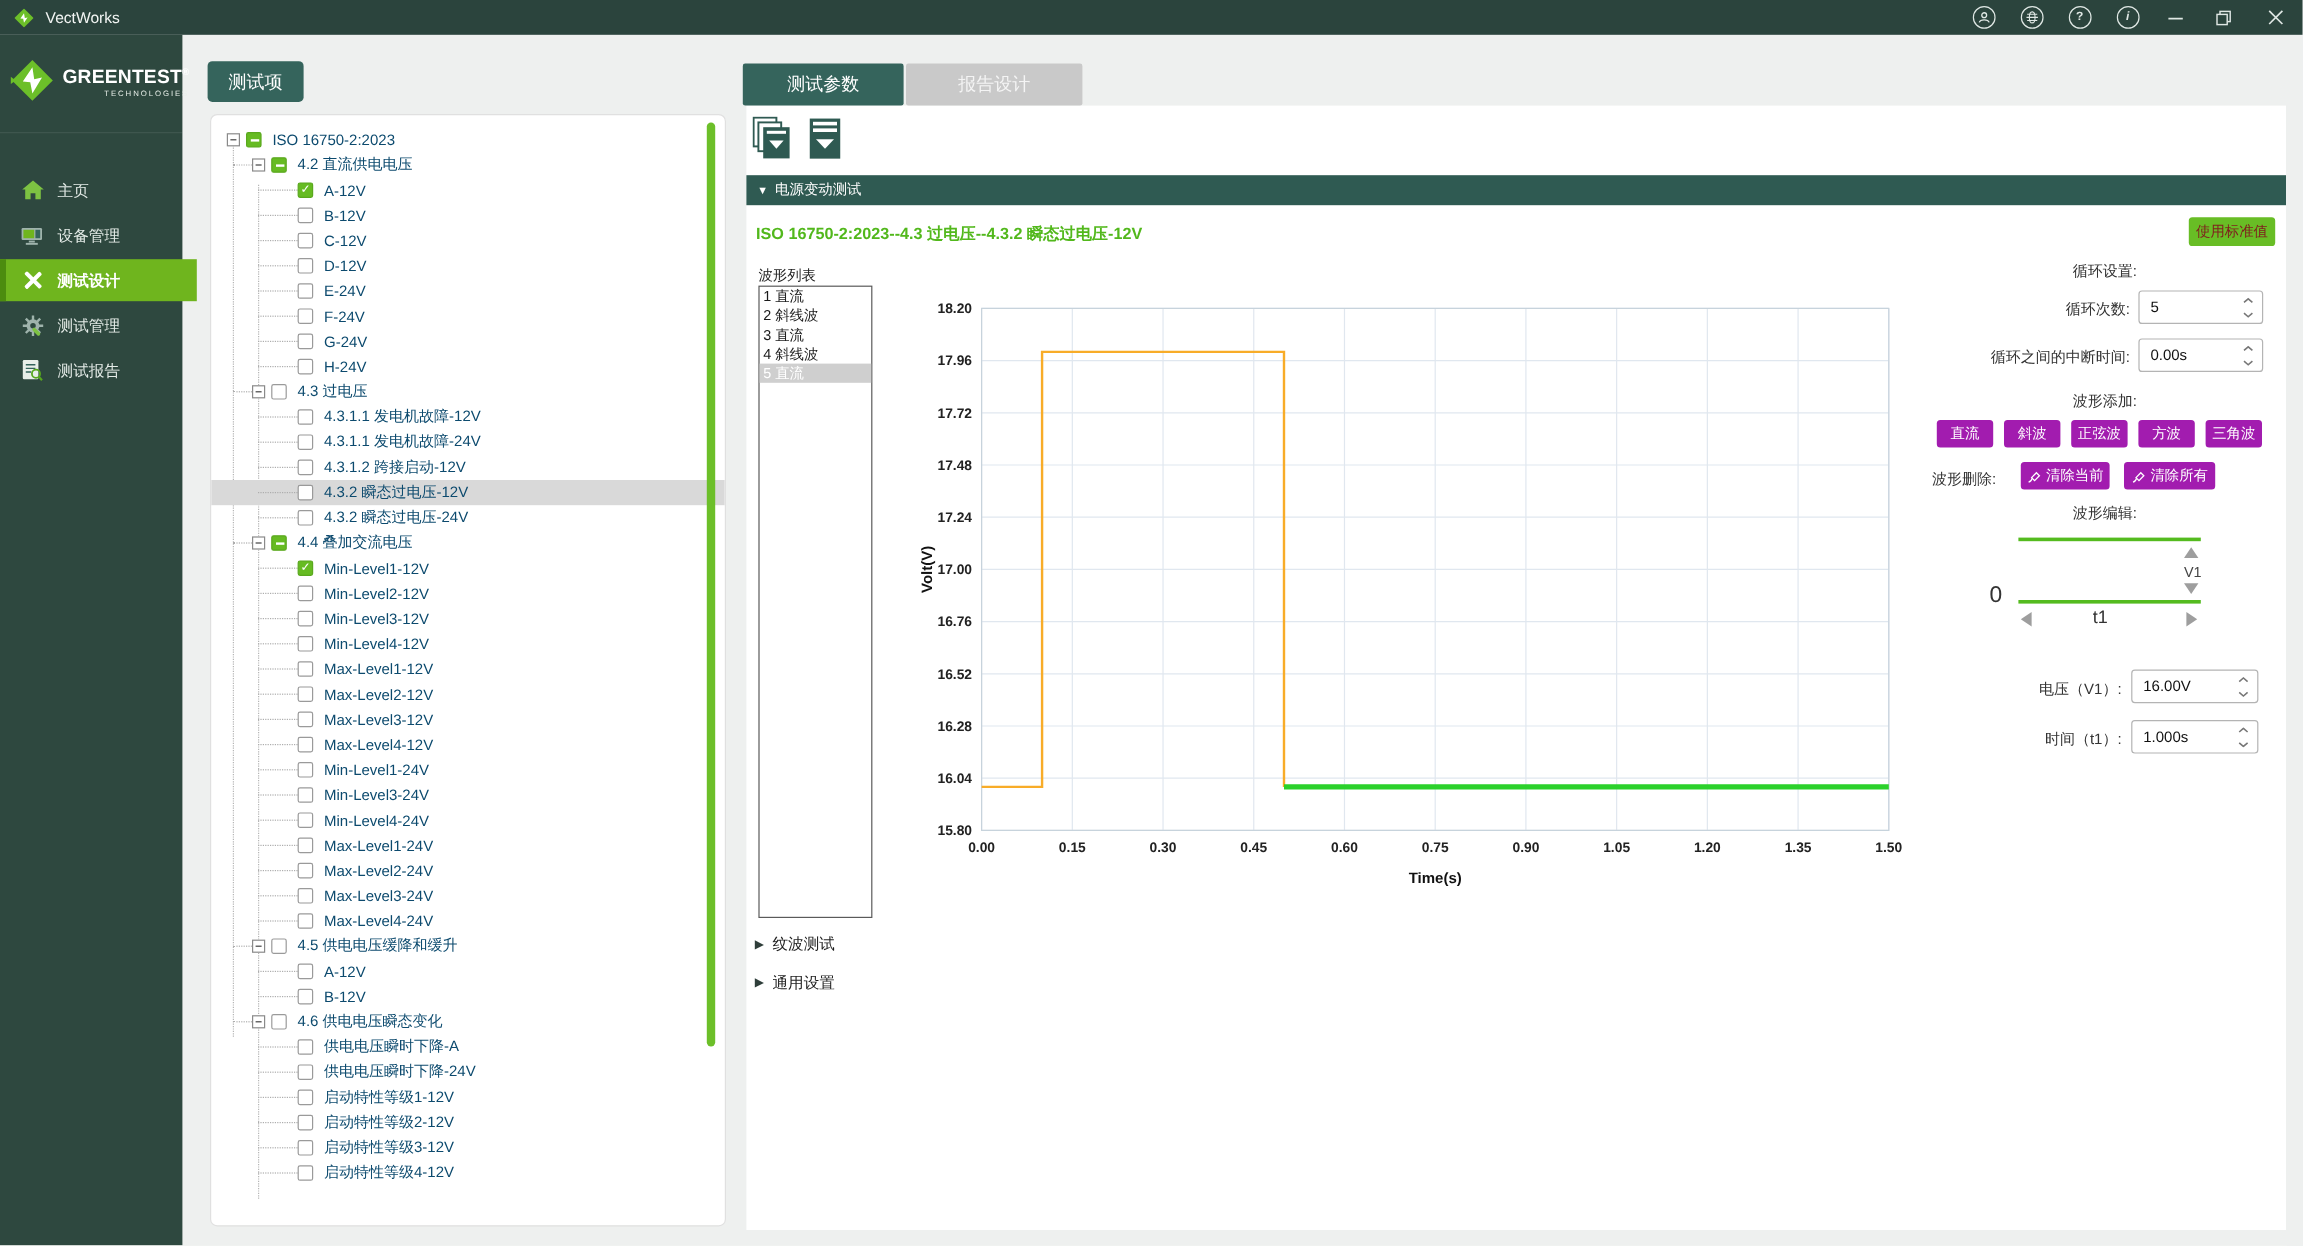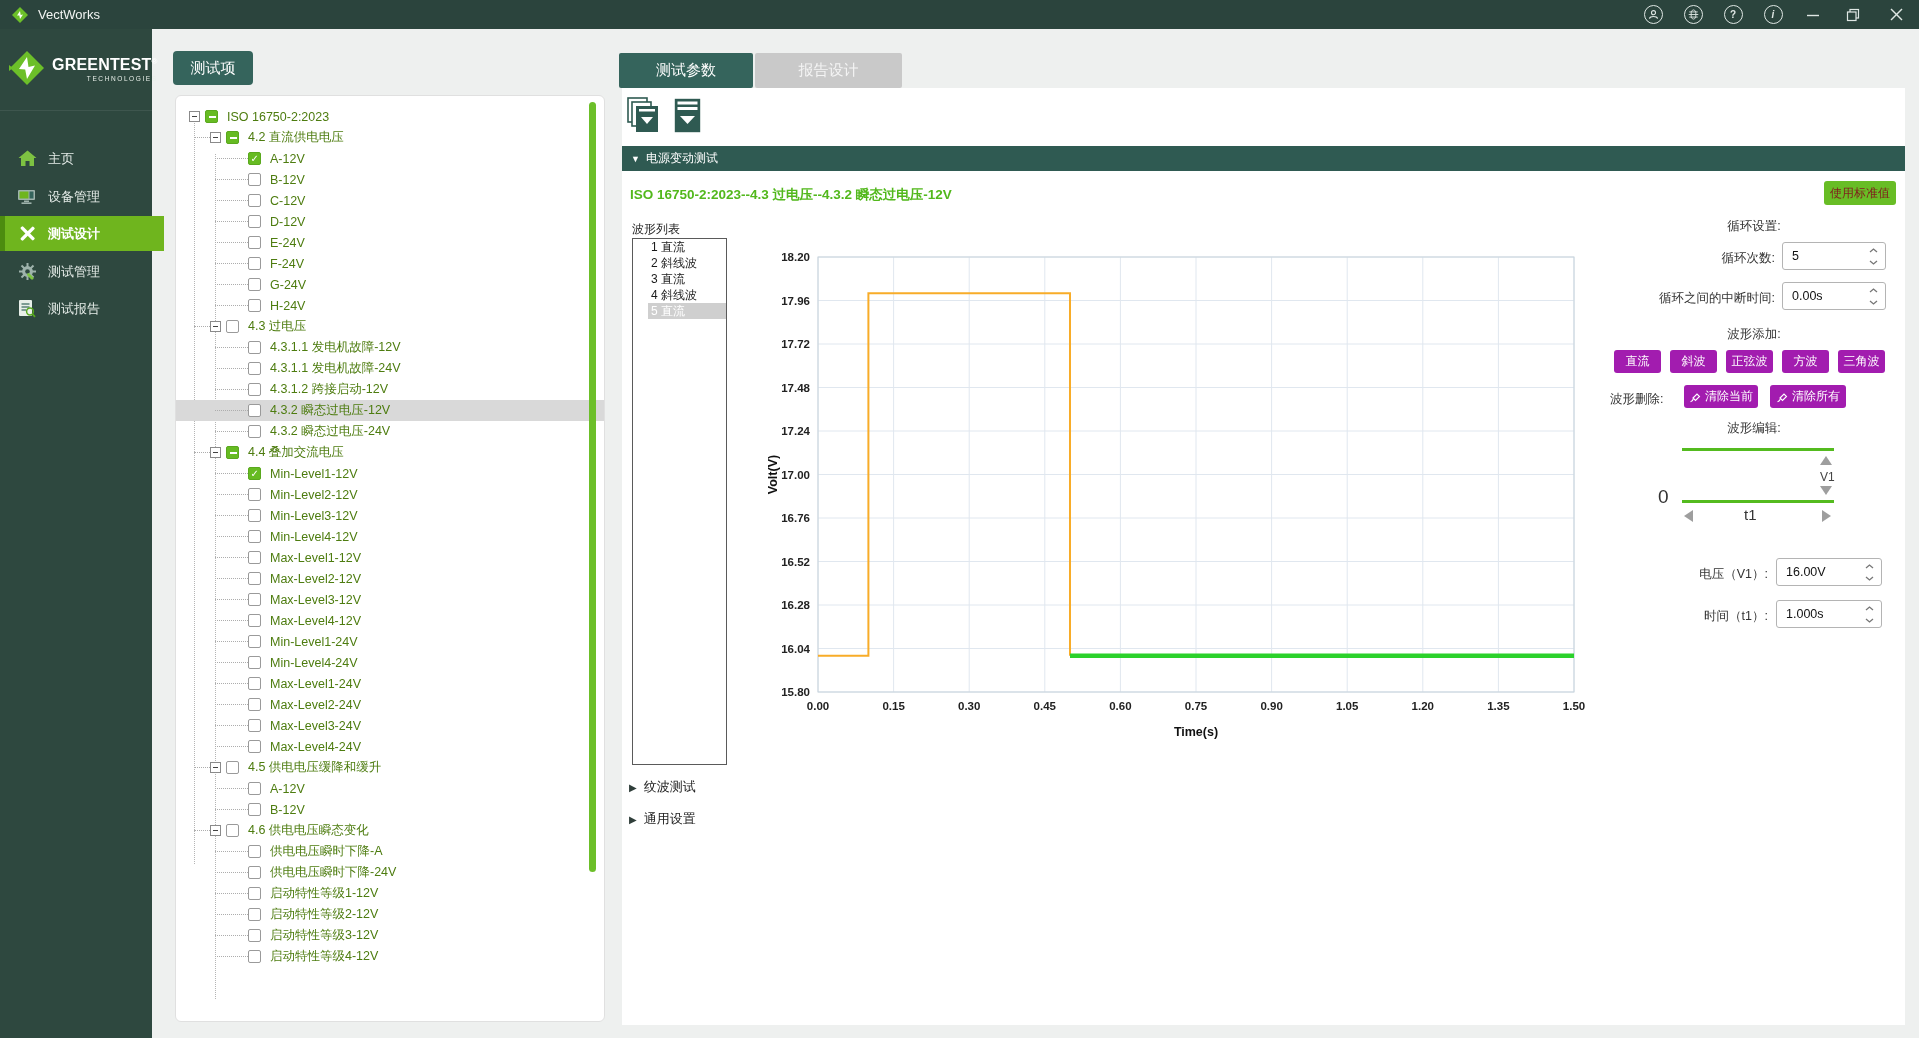--- a/index.html
+++ b/index.html
@@ -25,21 +25,21 @@
   .nav-item{position:absolute;left:0;width:164px;height:35px;display:flex;align-items:center;cursor:pointer;color:#e4ebe7;font-size:13px;}
   .nav-item .nico{width:20px;height:20px;margin-left:17px;display:flex;align-items:center;justify-content:center;}
   .nav-item .nlabel{margin-left:11px;}
   .nav-item.active{background:#6fb51e;color:#fff;font-weight:700;}
   .nav-item.active::before{content:"";position:absolute;left:0;top:0;width:5px;height:35px;background:#4c8c0f;}
 
   
   #tree-btn{position:absolute;left:173px;top:51px;width:80px;height:34px;background:#35645c;border-radius:4px;color:#fff;font-size:15px;display:flex;align-items:center;justify-content:center;cursor:pointer;}
   #tree-panel{position:absolute;left:175px;top:95px;width:430px;height:927px;background:#fff;border:1px solid #e0e0e0;border-radius:6px;box-sizing:border-box;overflow:hidden;}
   #tree-rows{position:absolute;left:0;top:10px;width:100%;}
-  .tree-row{position:relative;display:flex;align-items:center;height:21px;font-size:12.5px;color:#4d7c0f;cursor:pointer;padding-right:22px;}
+  .tree-row{position:relative;display:flex;align-items:center;height:21px;font-size:12.5px;color:#0c4a6e;cursor:pointer;padding-right:22px;}
   .tree-row.selected{background:#d9d9d9;}
   .t-spacer{flex:0 0 auto;height:1px;}
   .t-stub{flex:0 0 auto;height:0;border-top:1px dotted #adadad;align-self:center;}
   .exp{flex:0 0 auto;width:11px;height:11px;box-sizing:border-box;border:1px solid #8a8a8a;background:#fff;position:relative;margin-right:5px;}
   .exp::after{content:"";position:absolute;left:2px;top:4px;width:5px;height:1px;background:#444;}
   .cb{flex:0 0 auto;width:13px;height:13px;box-sizing:border-box;border:1px solid #9a9a9a;border-radius:2px;background:#fff;margin-right:9px;position:relative;}
   .cb.checked{background:#66bb22;border-color:#5aa81e;}
   .cb.checked::after{content:"✓";position:absolute;left:1.5px;top:-0.5px;color:#fff;font-size:10px;font-weight:700;}
   .cb.partial{background:#66bb22;border-color:#5aa81e;}
   .cb.partial::after{content:"";position:absolute;left:3px;top:5px;width:7px;height:2px;background:#fff;}
@@ -51,21 +51,21 @@
   .tab{position:absolute;top:53px;height:35px;display:flex;align-items:center;justify-content:center;font-size:15px;cursor:pointer;border-radius:2px;}
   #tab-params{left:619px;width:134px;background:#35645c;color:#fff;}
   #tab-report{left:755px;width:147px;background:#c9c9c9;color:#f4f4f4;}
   .tool-ico{position:absolute;cursor:pointer;}
   #section-header{position:absolute;left:622px;top:146px;width:1283px;height:25px;background:#2f5a52;color:#fff;font-size:12px;display:flex;align-items:center;cursor:pointer;box-sizing:border-box;padding-left:9px;}
   #section-header .tri{font-size:9px;margin-right:6px;}
   #breadcrumb{position:absolute;left:630px;top:186px;font-size:13.5px;font-weight:700;color:#52b81c;}
   #use-std{position:absolute;left:1824px;top:181px;width:72px;height:24px;background:#68bd25;border-radius:3px;color:#7f1d1d;font-size:12px;display:flex;align-items:center;justify-content:center;cursor:pointer;}
 
   #wavelist-label{position:absolute;left:632px;top:221px;font-size:12px;color:#222;}
-  #wavelist{position:absolute;left:632px;top:238px;width:95px;height:527px;border:1px solid #5a5a5a;background:#fff;box-sizing:border-box;padding-left:15px;}
+  #wavelist{position:absolute;left:632px;top:238px;width:95px;height:527px;border:1px solid #5a5a5a;background:#fff;box-sizing:border-box;}
   .wl-item{height:16px;line-height:16px;font-size:12px;color:#1a1a1a;padding-left:3px;cursor:pointer;}
   .wl-item.selected{background:#cfcfcf;color:#fff;}
 
   #chart-wrap{position:absolute;left:762px;top:245px;width:840px;height:505px;}
   .tick{font-size:11.5px;fill:#222;font-weight:700;font-family:"Liberation Sans","DejaVu Sans",sans-serif;}
   .axis{font-size:12.5px;fill:#111;font-weight:700;font-family:"Liberation Sans","DejaVu Sans",sans-serif;}
 
   .collapsed-sec{position:absolute;left:629px;display:flex;align-items:center;gap:7px;font-size:13px;color:#1c1c1c;cursor:pointer;}
   .collapsed-sec .tri{font-size:10px;color:#2f3e3a;}
 
@@ -380,20 +380,26 @@
           <span class="t-spacer" style="width:39px;"></span>
           <span class="t-stub" style="width:33px;"></span>
           <span class="cb "></span>
           <span class="t-label">Max-Level4-12V</span>
         </div>
         <div class="tree-row">
           <span class="t-spacer" style="width:39px;"></span>
           <span class="t-stub" style="width:33px;"></span>
           <span class="cb "></span>
           <span class="t-label">Min-Level1-24V</span>
+        </div>
+        <div class="tree-row">
+          <span class="t-spacer" style="width:39px;"></span>
+          <span class="t-stub" style="width:33px;"></span>
+          <span class="cb "></span>
+          <span class="t-label">Min-Level3-24V</span>
         </div>
         <div class="tree-row">
           <span class="t-spacer" style="width:39px;"></span>
           <span class="t-stub" style="width:33px;"></span>
           <span class="cb "></span>
           <span class="t-label">Min-Level4-24V</span>
         </div>
         <div class="tree-row">
           <span class="t-spacer" style="width:39px;"></span>
           <span class="t-stub" style="width:33px;"></span>

